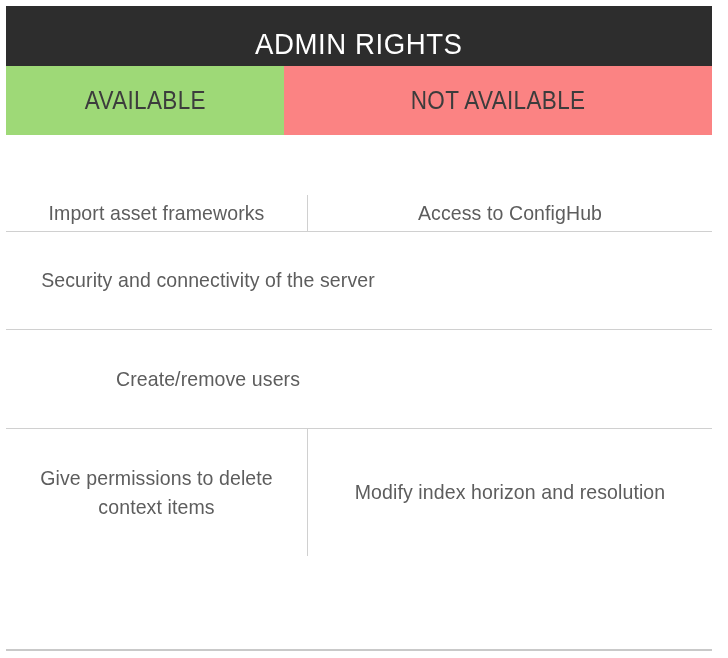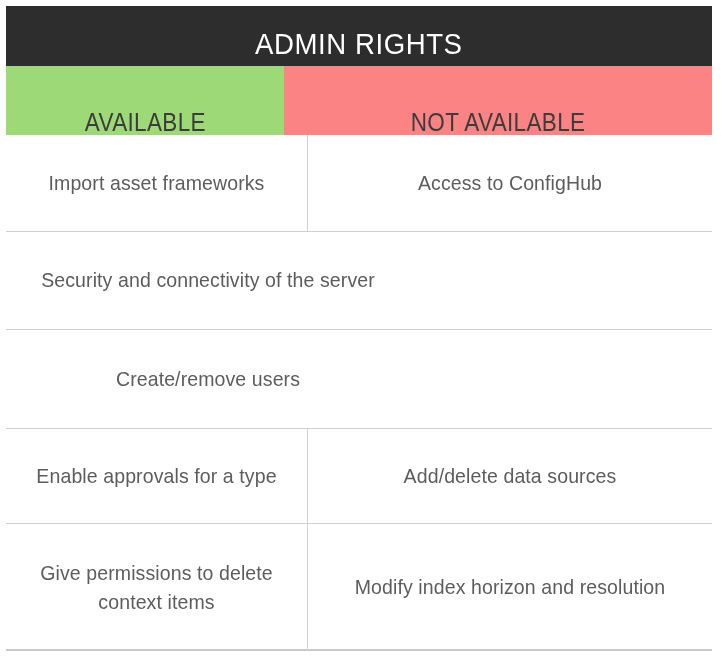--- a/index.html
+++ b/index.html
@@ -52,21 +52,21 @@
   .col-header-band {
     position: absolute;
     left: 0;
     top: 60px;                 
     width: 706px;
     height: 69px;              
     display: flex;
   }
   .col-header {
     display: flex;
-    align-items: flex-end;
+    align-items: center;
     justify-content: center;
     box-sizing: border-box;
     height: 100%;
   }
   .col-header.available {
     width: 302px;              
     background: #9ed977;
   }
   .col-header.not-available {
     width: 464px;              
@@ -122,21 +122,21 @@
     line-height: 1.35;
     font-weight: 400;
     letter-spacing: 0.1px;
     transform: scaleX(0.93);
     transform-origin: center;
     display: block;
     width: 100%;
   }
 
   
-  .row-h1 { height: 97px; }    
+  .row-h1 { height: 97px; align-items: flex-end; }    
   .row-h2 { height: 98px; }    
   .row-h3 { height: 99px; }    
   .row-h4 { height: 95px; }    
   .row-h5 { height: 127px; }   
 </style>
 </head>
 <body>
 
 <div id="table-root">
 
@@ -169,28 +169,20 @@
         <span class="cell-text">Security and connectivity of the server</span>
       </div>
     </div>
 
     <div class="data-row row-h3">
       <div class="cell right-cell">
         <span class="cell-text">Create/remove users</span>
       </div>
     </div>
 
-    <div class="data-row row-h4">
-      <div class="cell left-cell">
-        <span class="cell-text">Enable approvals for a type</span>
-      </div>
-      <div class="cell right-cell">
-        <span class="cell-text">Add/delete data sources</span>
-      </div>
-    </div>
 
     <div class="data-row row-h5 last-row">
       <div class="cell left-cell">
         <span class="cell-text">Give permissions to delete context items</span>
       </div>
       <div class="cell right-cell">
         <span class="cell-text">Modify index horizon and resolution</span>
       </div>
     </div>
 

